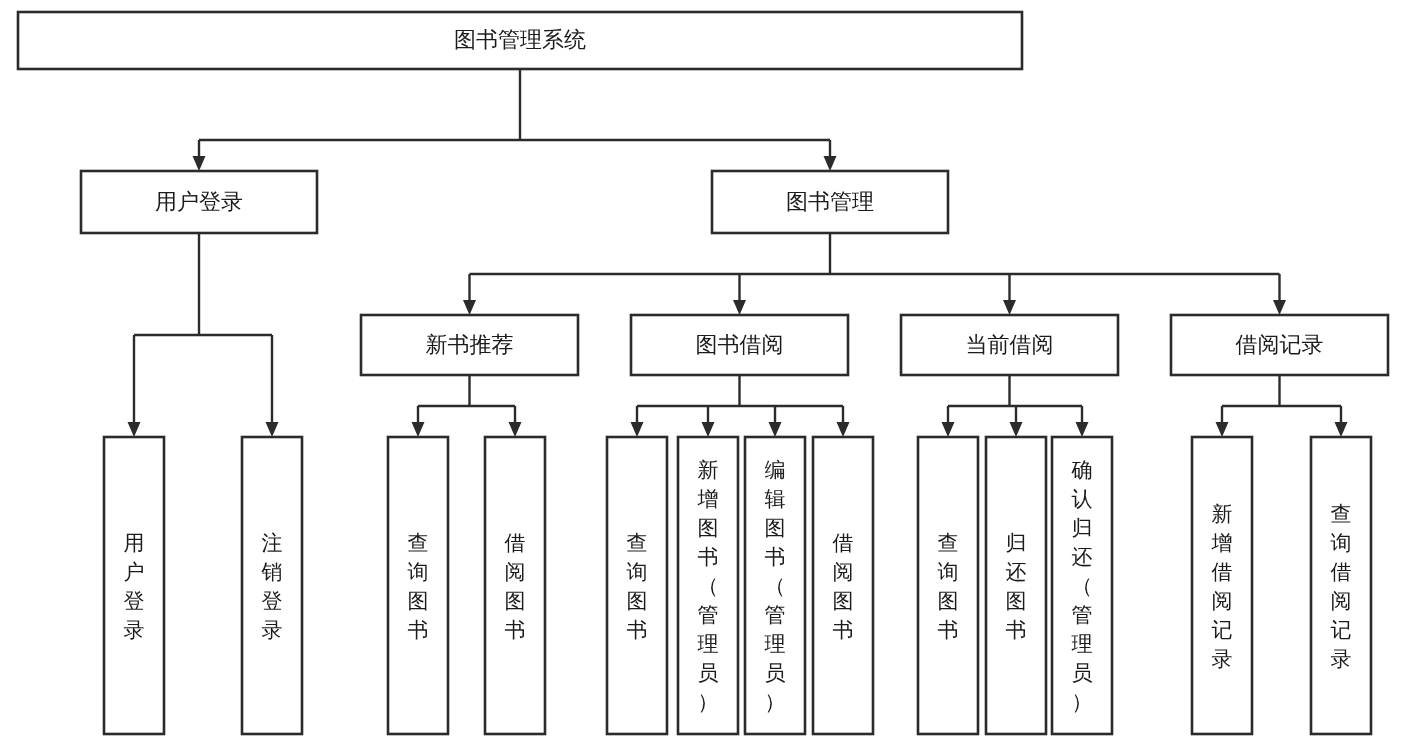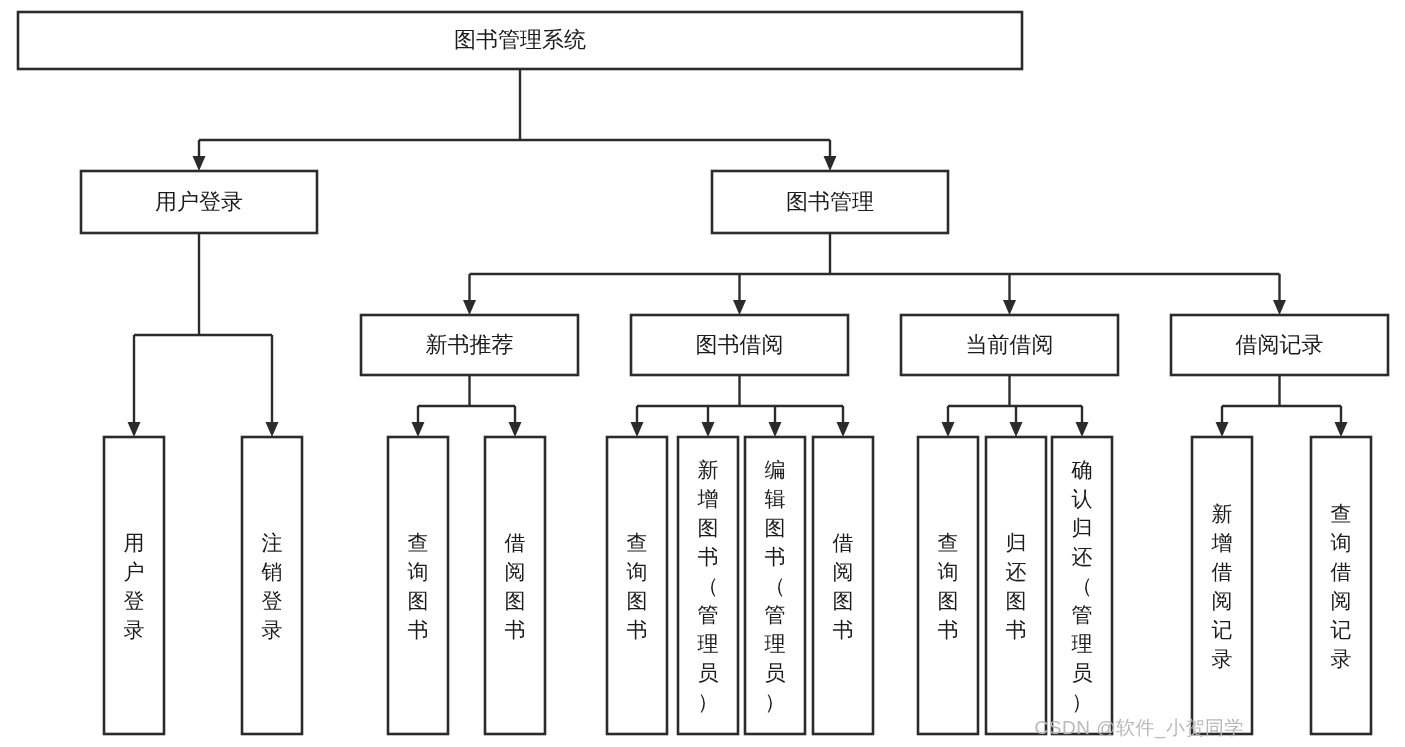--- a/index.html
+++ b/index.html
@@ -216,14 +216,13 @@
         <g>
           <rect x="1192" y="437" width="60" height="297" class="box-rect"></rect>
           <text x="1222" class="node-label-vert"><tspan x="1222" y="520.5">新</tspan><tspan x="1222" y="549.5">增</tspan><tspan x="1222" y="578.5">借</tspan><tspan x="1222" y="607.5">阅</tspan><tspan x="1222" y="636.5">记</tspan><tspan x="1222" y="665.5">录</tspan></text>
         </g>
         <g>
           <rect x="1311" y="437" width="60" height="297" class="box-rect"></rect>
           <text x="1341" class="node-label-vert"><tspan x="1341" y="520.5">查</tspan><tspan x="1341" y="549.5">询</tspan><tspan x="1341" y="578.5">借</tspan><tspan x="1341" y="607.5">阅</tspan><tspan x="1341" y="636.5">记</tspan><tspan x="1341" y="665.5">录</tspan></text>
         </g>
       </g>
   </svg>
-  <div class="watermark">CSDN @软件_小贺同学</div>
 </div>
 
 </body></html>

